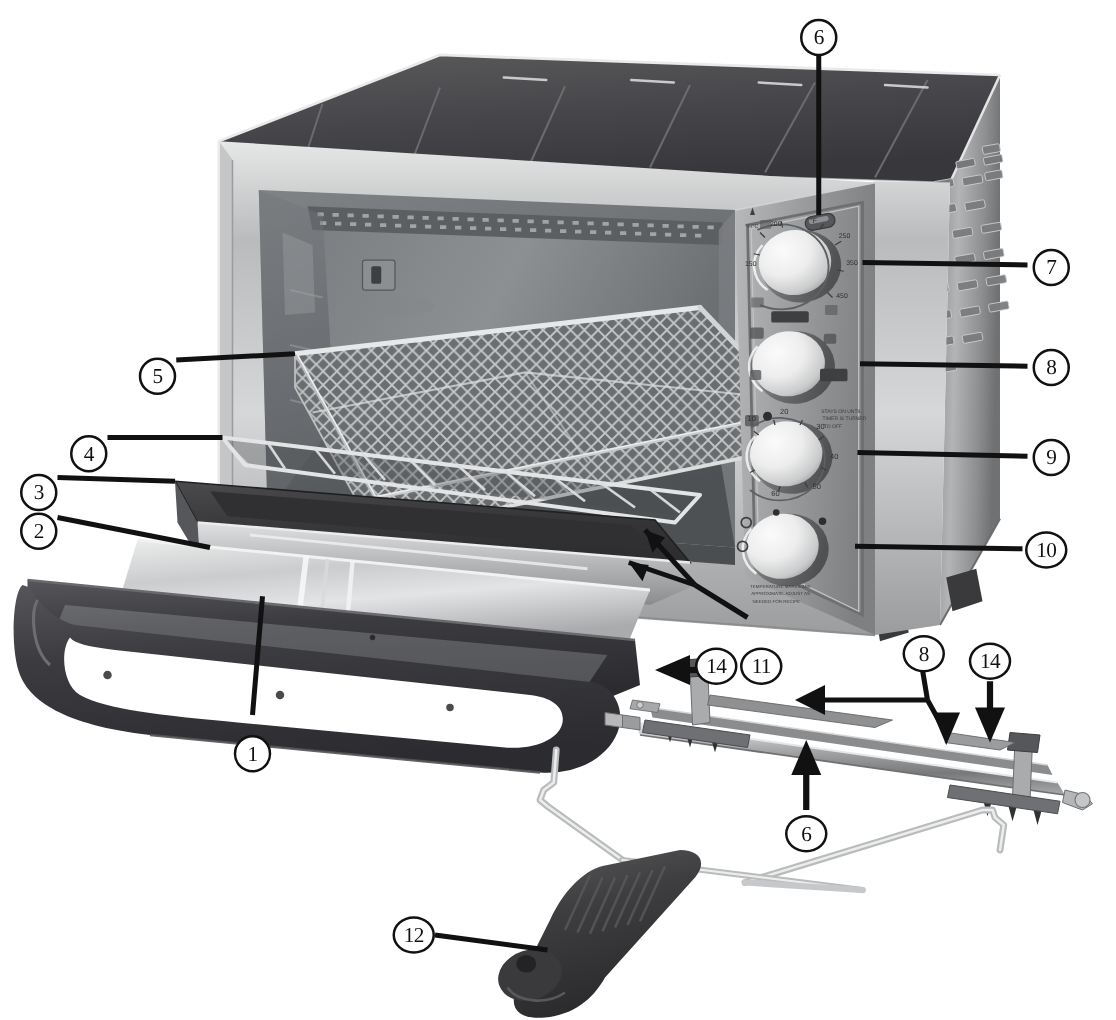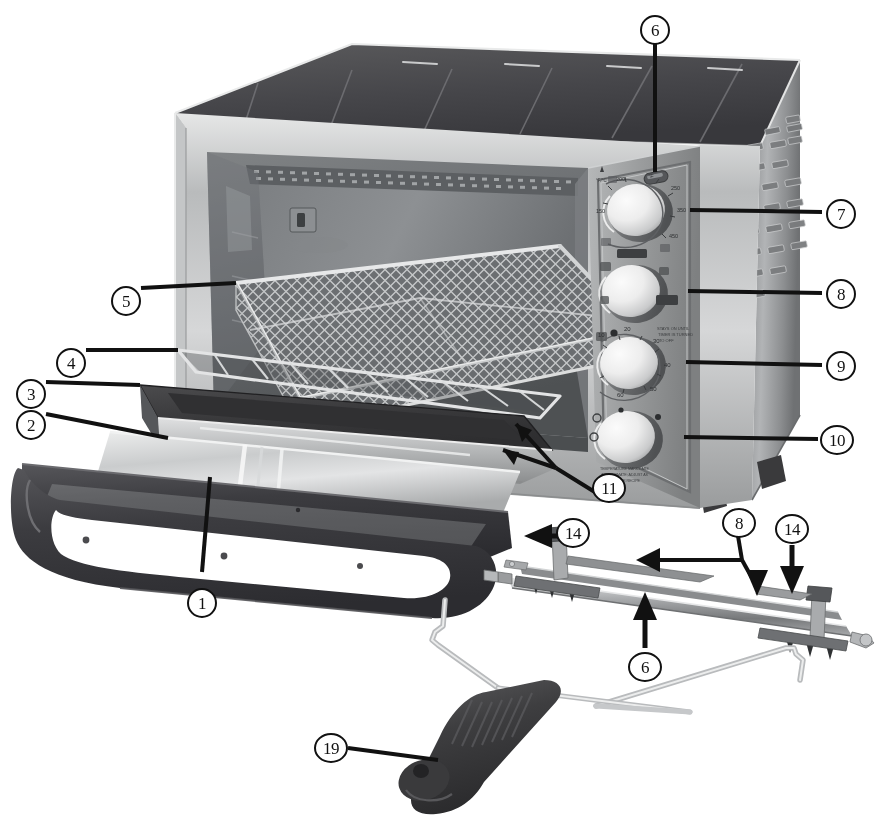--- a/index.html
+++ b/index.html
@@ -647,25 +647,25 @@
     </div>
   <div class="callout" style="left:826px;top:279px">
       <span>8</span>
     </div>
   <div class="callout" style="left:826px;top:351px">
       <span>9</span>
     </div>
   <div class="callout wide" style="left:820px;top:425px">
       <span>10</span>
     </div>
-  <div class="callout wide" style="left:592px;top:473px">
+  <div class="callout wide" style="left:592px;top:518px">
       <span>11</span>
     </div>
   <div class="callout wide" style="left:314px;top:733px">
-      <span>19</span>
+      <span>12</span>
     </div>
   <div class="callout wide" style="left:628px;top:652px">
       <span>6</span>
     </div>
   <div class="callout wide" style="left:556px;top:518px">
       <span>14</span>
     </div>
   <div class="callout wide" style="left:775px;top:514px">
       <span>14</span>
     </div>

